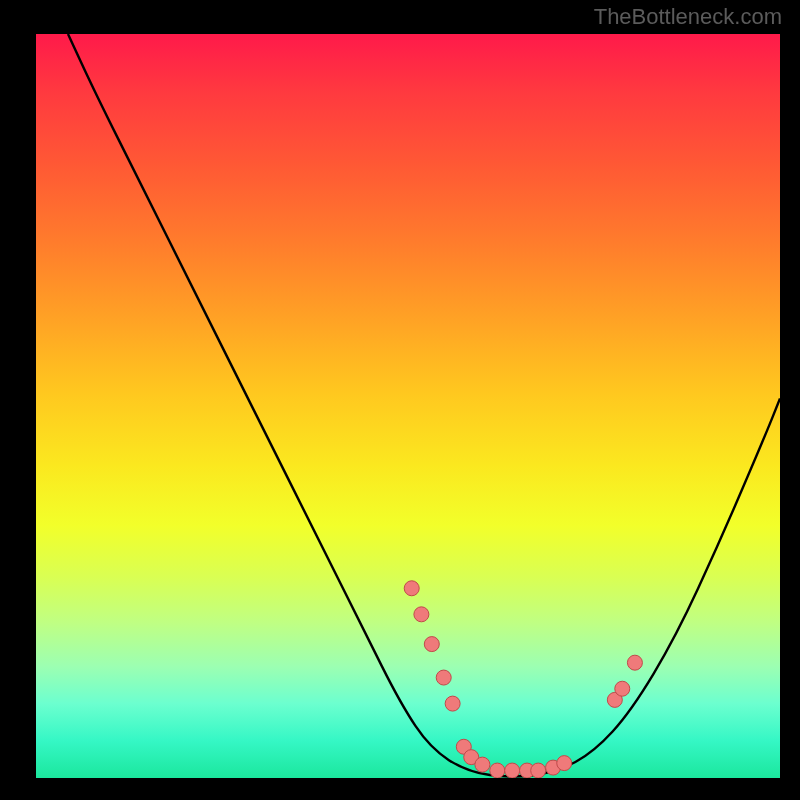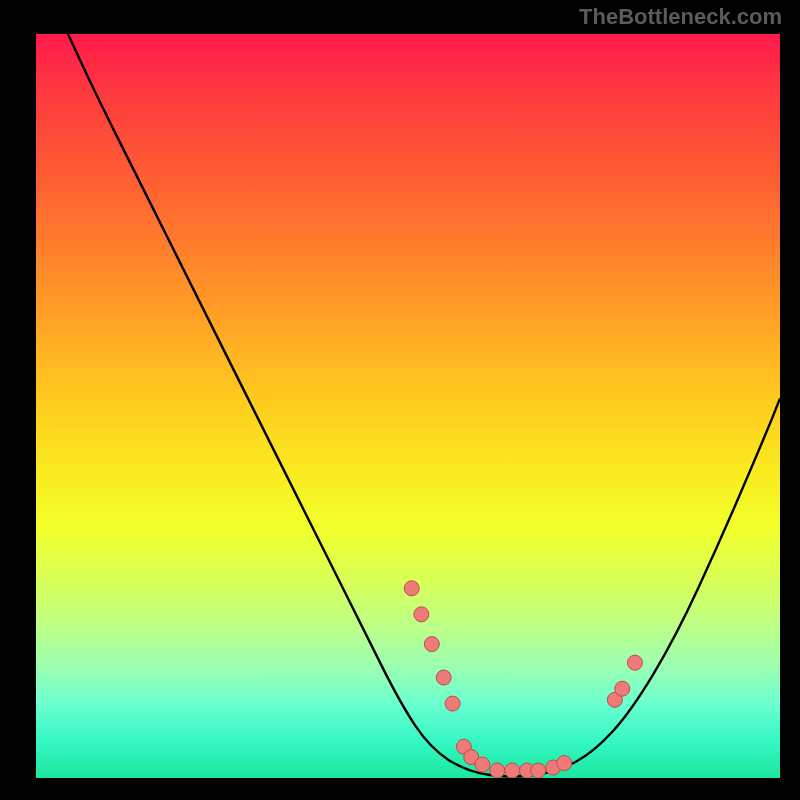--- a/index.html
+++ b/index.html
@@ -10,21 +10,21 @@
     position: relative;
     overflow: hidden;
     font-family: Arial, sans-serif;
   }
   .watermark {
     position: absolute;
     top: 4px;
     right: 18px;
     color: #5b5b5b;
     font-size: 22px;
-    font-weight: bold;
+    font-weight: normal;
     z-index: 10;
   }
   .plot-area {
     position: absolute;
     left: 36px;
     top: 34px;
     width: 744px;
     height: 744px;
     overflow: hidden;
   }

